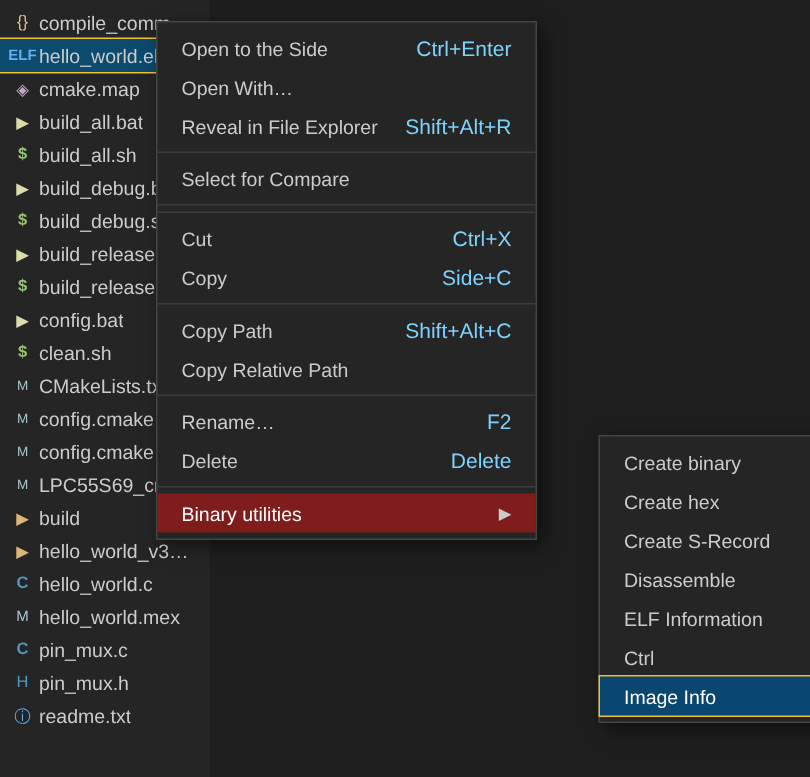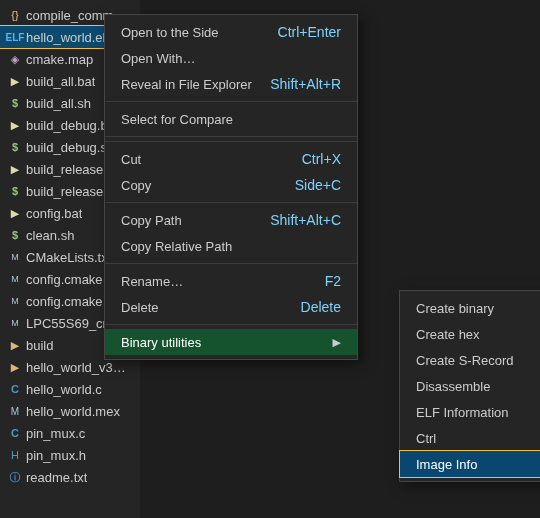--- a/index.html
+++ b/index.html
@@ -87,21 +87,21 @@
       display: flex;
       align-items: center;
       justify-content: space-between;
       height: 26px;
       padding: 0 16px;
       cursor: pointer;
       color: #cccccc;
     }
 
     .menu-item:hover, .menu-item.active {
-      background: #14532d;
+      background: #7f1d1d;
       color: #ffffff;
     }
 
     .menu-item .shortcut {
       color: #7dd3fc;
       font-size: 14px;
     }
 
     .menu-divider {
       height: 1px;

